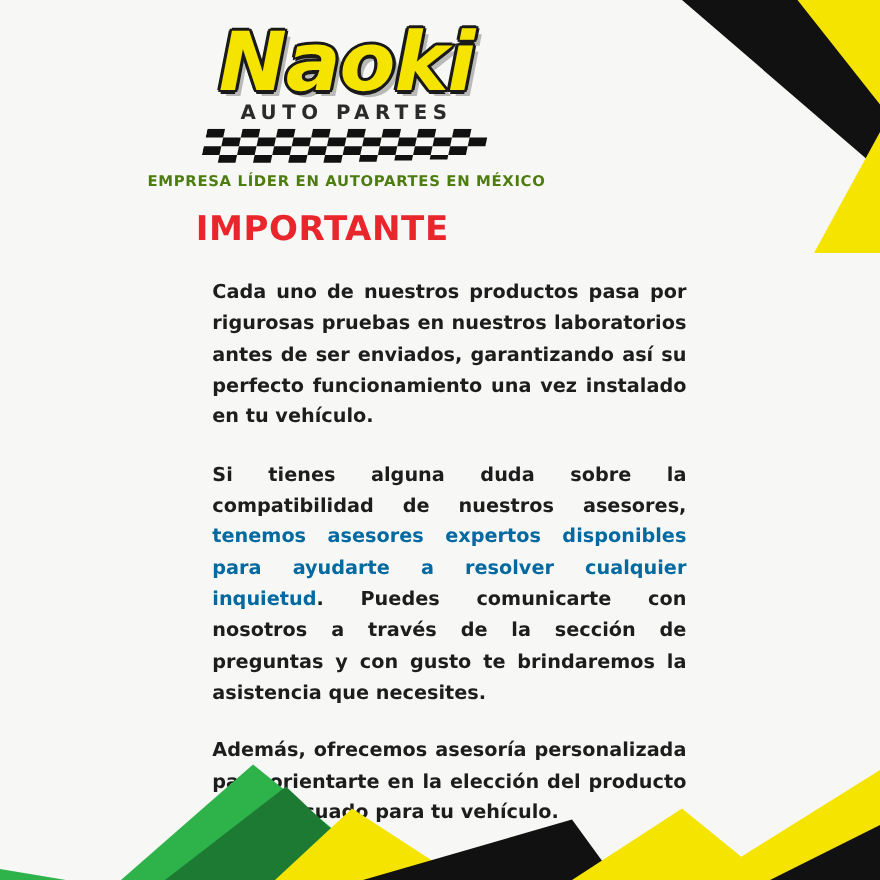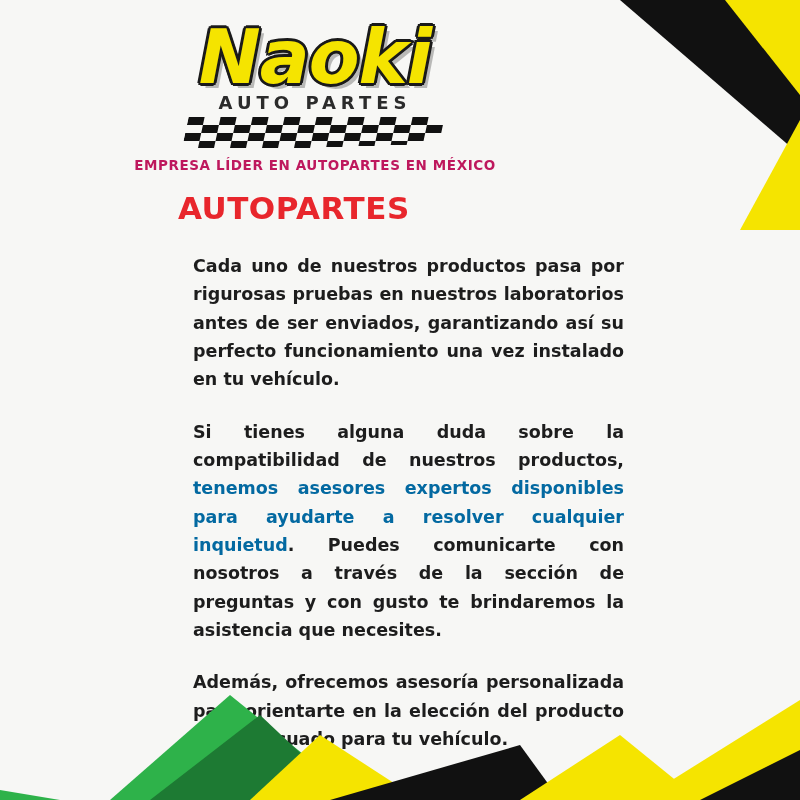--- a/index.html
+++ b/index.html
@@ -76,21 +76,21 @@
     width: 260px;
     height: 34px;
     transform: skewX(-12deg);
   }
   .brand-tag {
     margin-top: 6px;
     font-family: "DejaVu Sans", sans-serif;
     font-size: 13.5px;
     font-weight: bold;
     letter-spacing: 0.6px;
-    color: #be185d;
+    color: #4d7c0f;
     white-space: nowrap;
     text-align: center;
   }
 
   
   .content {
     position: absolute;
     top: 190px;
     left: 178px;
     width: 446px;
@@ -172,25 +172,25 @@
           <rect x="176" y="24" width="16" height="5"></rect>
           <rect x="208" y="24" width="16" height="4"></rect>
         </g>
       </svg>
     </div>
 
     <div class="brand-tag">EMPRESA LÍDER  EN AUTOPARTES EN MÉXICO</div>
   </div>
 
   <div class="content">
-    <div class="headline">AUTOPARTES</div>
+    <div class="headline">IMPORTANTE</div>
 
     <p class="para">Cada uno de nuestros productos pasa por rigurosas pruebas en nuestros laboratorios antes de ser enviados, garantizando así su perfecto funcionamiento una vez instalado en tu vehículo.</p>
 
-    <p class="para"><span>Si tienes alguna duda sobre la compatibilidad de nuestros productos, </span><span class="hl">tenemos asesores expertos disponibles para ayudarte a resolver cualquier inquietud</span><span>. Puedes comunicarte con nosotros a través de la sección de preguntas y con gusto te brindaremos la asistencia que necesites.</span></p>
+    <p class="para"><span>Si tienes alguna duda sobre la compatibilidad de nuestros asesores, </span><span class="hl">tenemos asesores expertos disponibles para ayudarte a resolver cualquier inquietud</span><span>. Puedes comunicarte con nosotros a través de la sección de preguntas y con gusto te brindaremos la asistencia que necesites.</span></p>
 
     <p class="para">Además, ofrecemos asesoría personalizada para orientarte en la elección del producto más adecuado para tu vehículo.</p>
   </div>
 
   <div class="deco deco-bottom">
     <svg width="800" height="160" viewBox="0 0 800 160">
       <polygon points="110,160 230,55 360,160" fill="#2eb24a"></polygon>
       <polygon points="150,160 260,75 350,160" fill="#1d7a33"></polygon>
       <polygon points="250,160 420,160 320,95" fill="#f5e400"></polygon>
       <polygon points="330,160 560,160 520,105" fill="#111111"></polygon>

